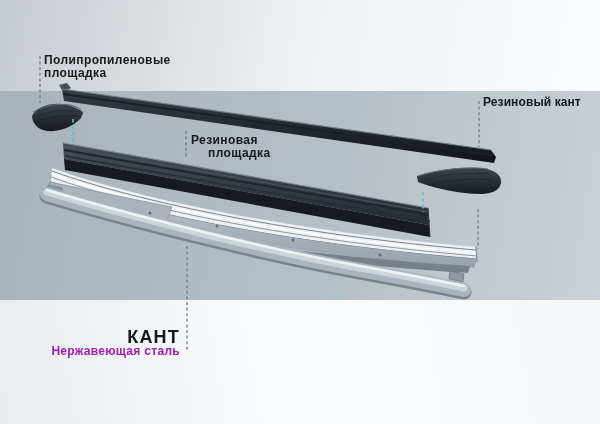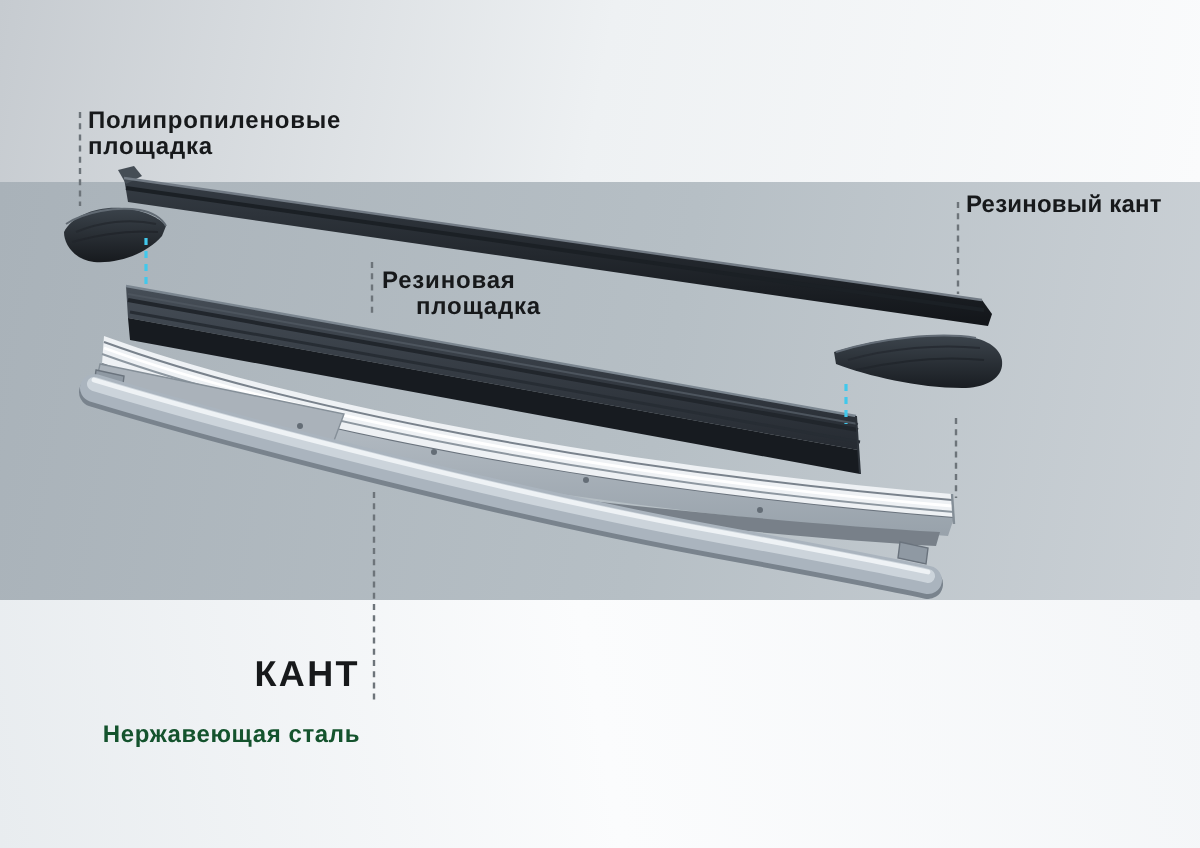--- a/index.html
+++ b/index.html
@@ -14,21 +14,21 @@
   .band-bot{top:300px;height:124px;background:linear-gradient(80deg,#e8ecef 0%,#fbfcfd 50%,#f4f6f8 100%);}
   svg{position:absolute;left:0;top:0;}
   
   .label{
     position:absolute;font-weight:700;font-size:12px;line-height:12.5px;
     color:#17191b;letter-spacing:.4px;white-space:nowrap;
   }
   .label .indent{display:block;margin-left:17px;}
   .label-steel{text-align:right;}
   .label-steel .title{display:block;font-size:18px;letter-spacing:1.2px;}
-  .label-steel .subtitle{display:block;color:#14532d;letter-spacing:.3px;margin-top:17px;}
+  .label-steel .subtitle{display:block;color:#a21caf;letter-spacing:.3px;margin-top:1px;}
 </style>
 </head>
 <body>
 
 <div id="stage">
 
   <div class="band band-top"></div>
   <div class="band band-mid"></div>
   <div class="band band-bot"></div>
 

